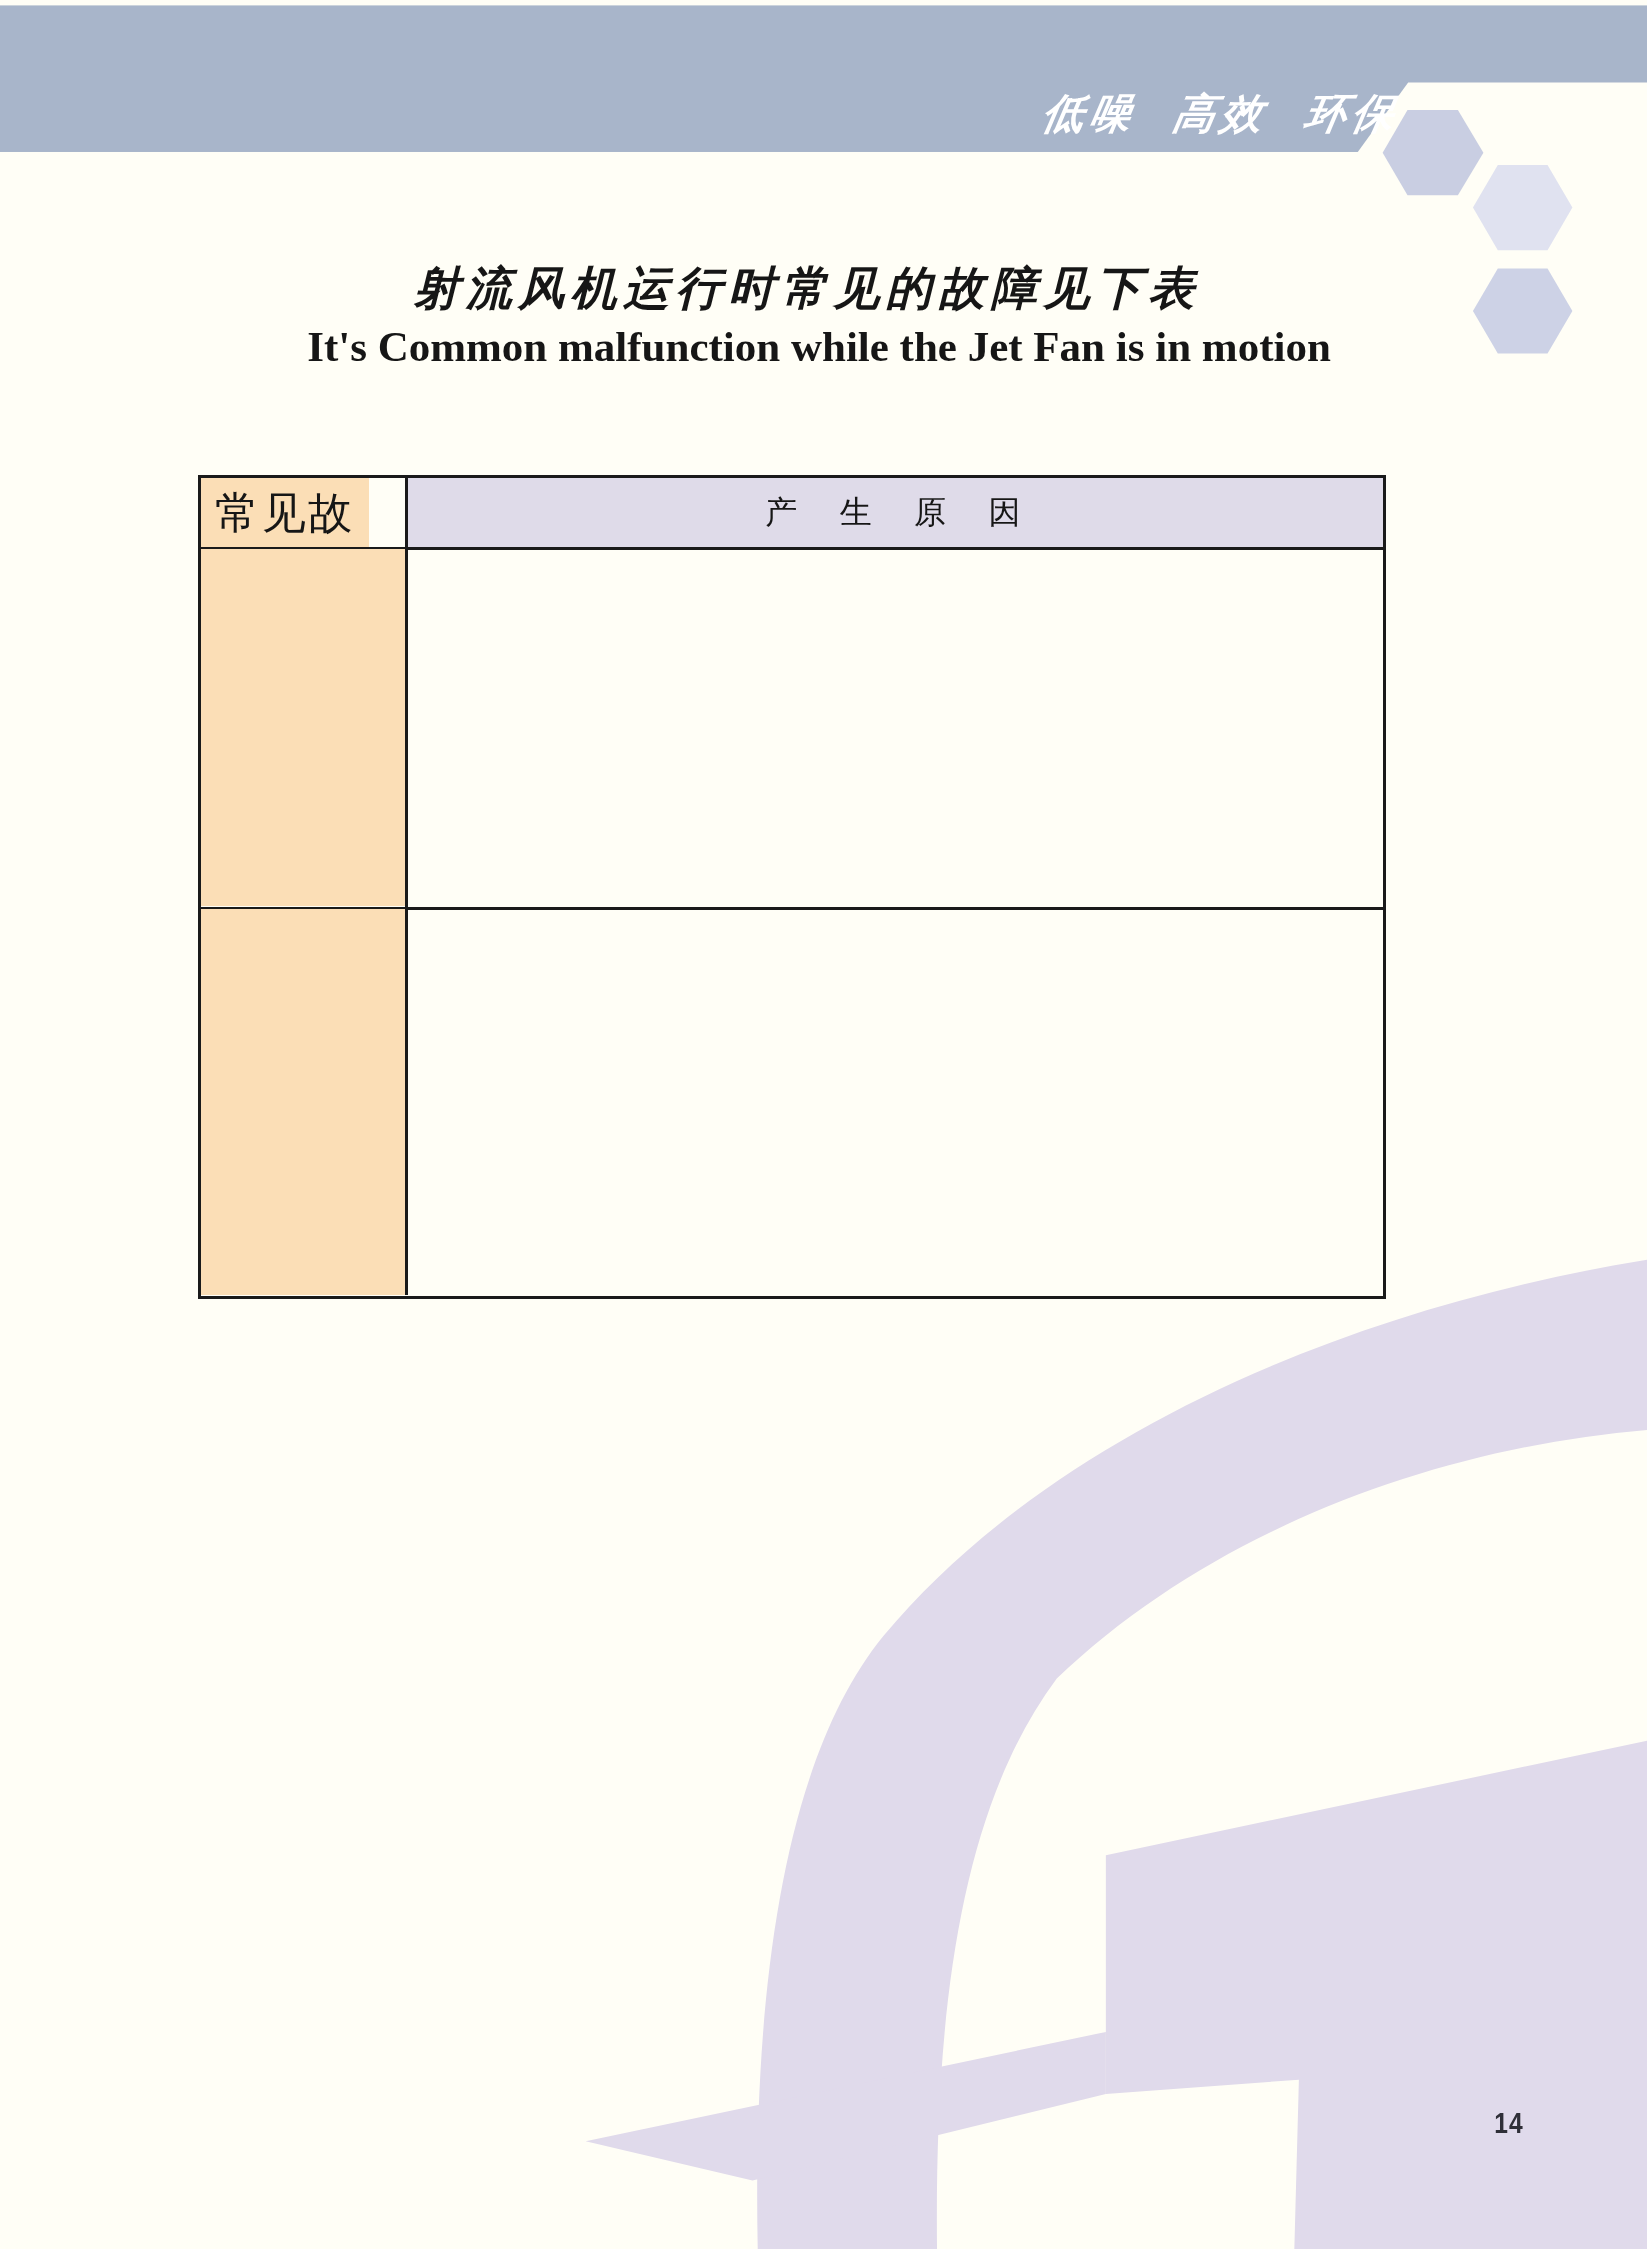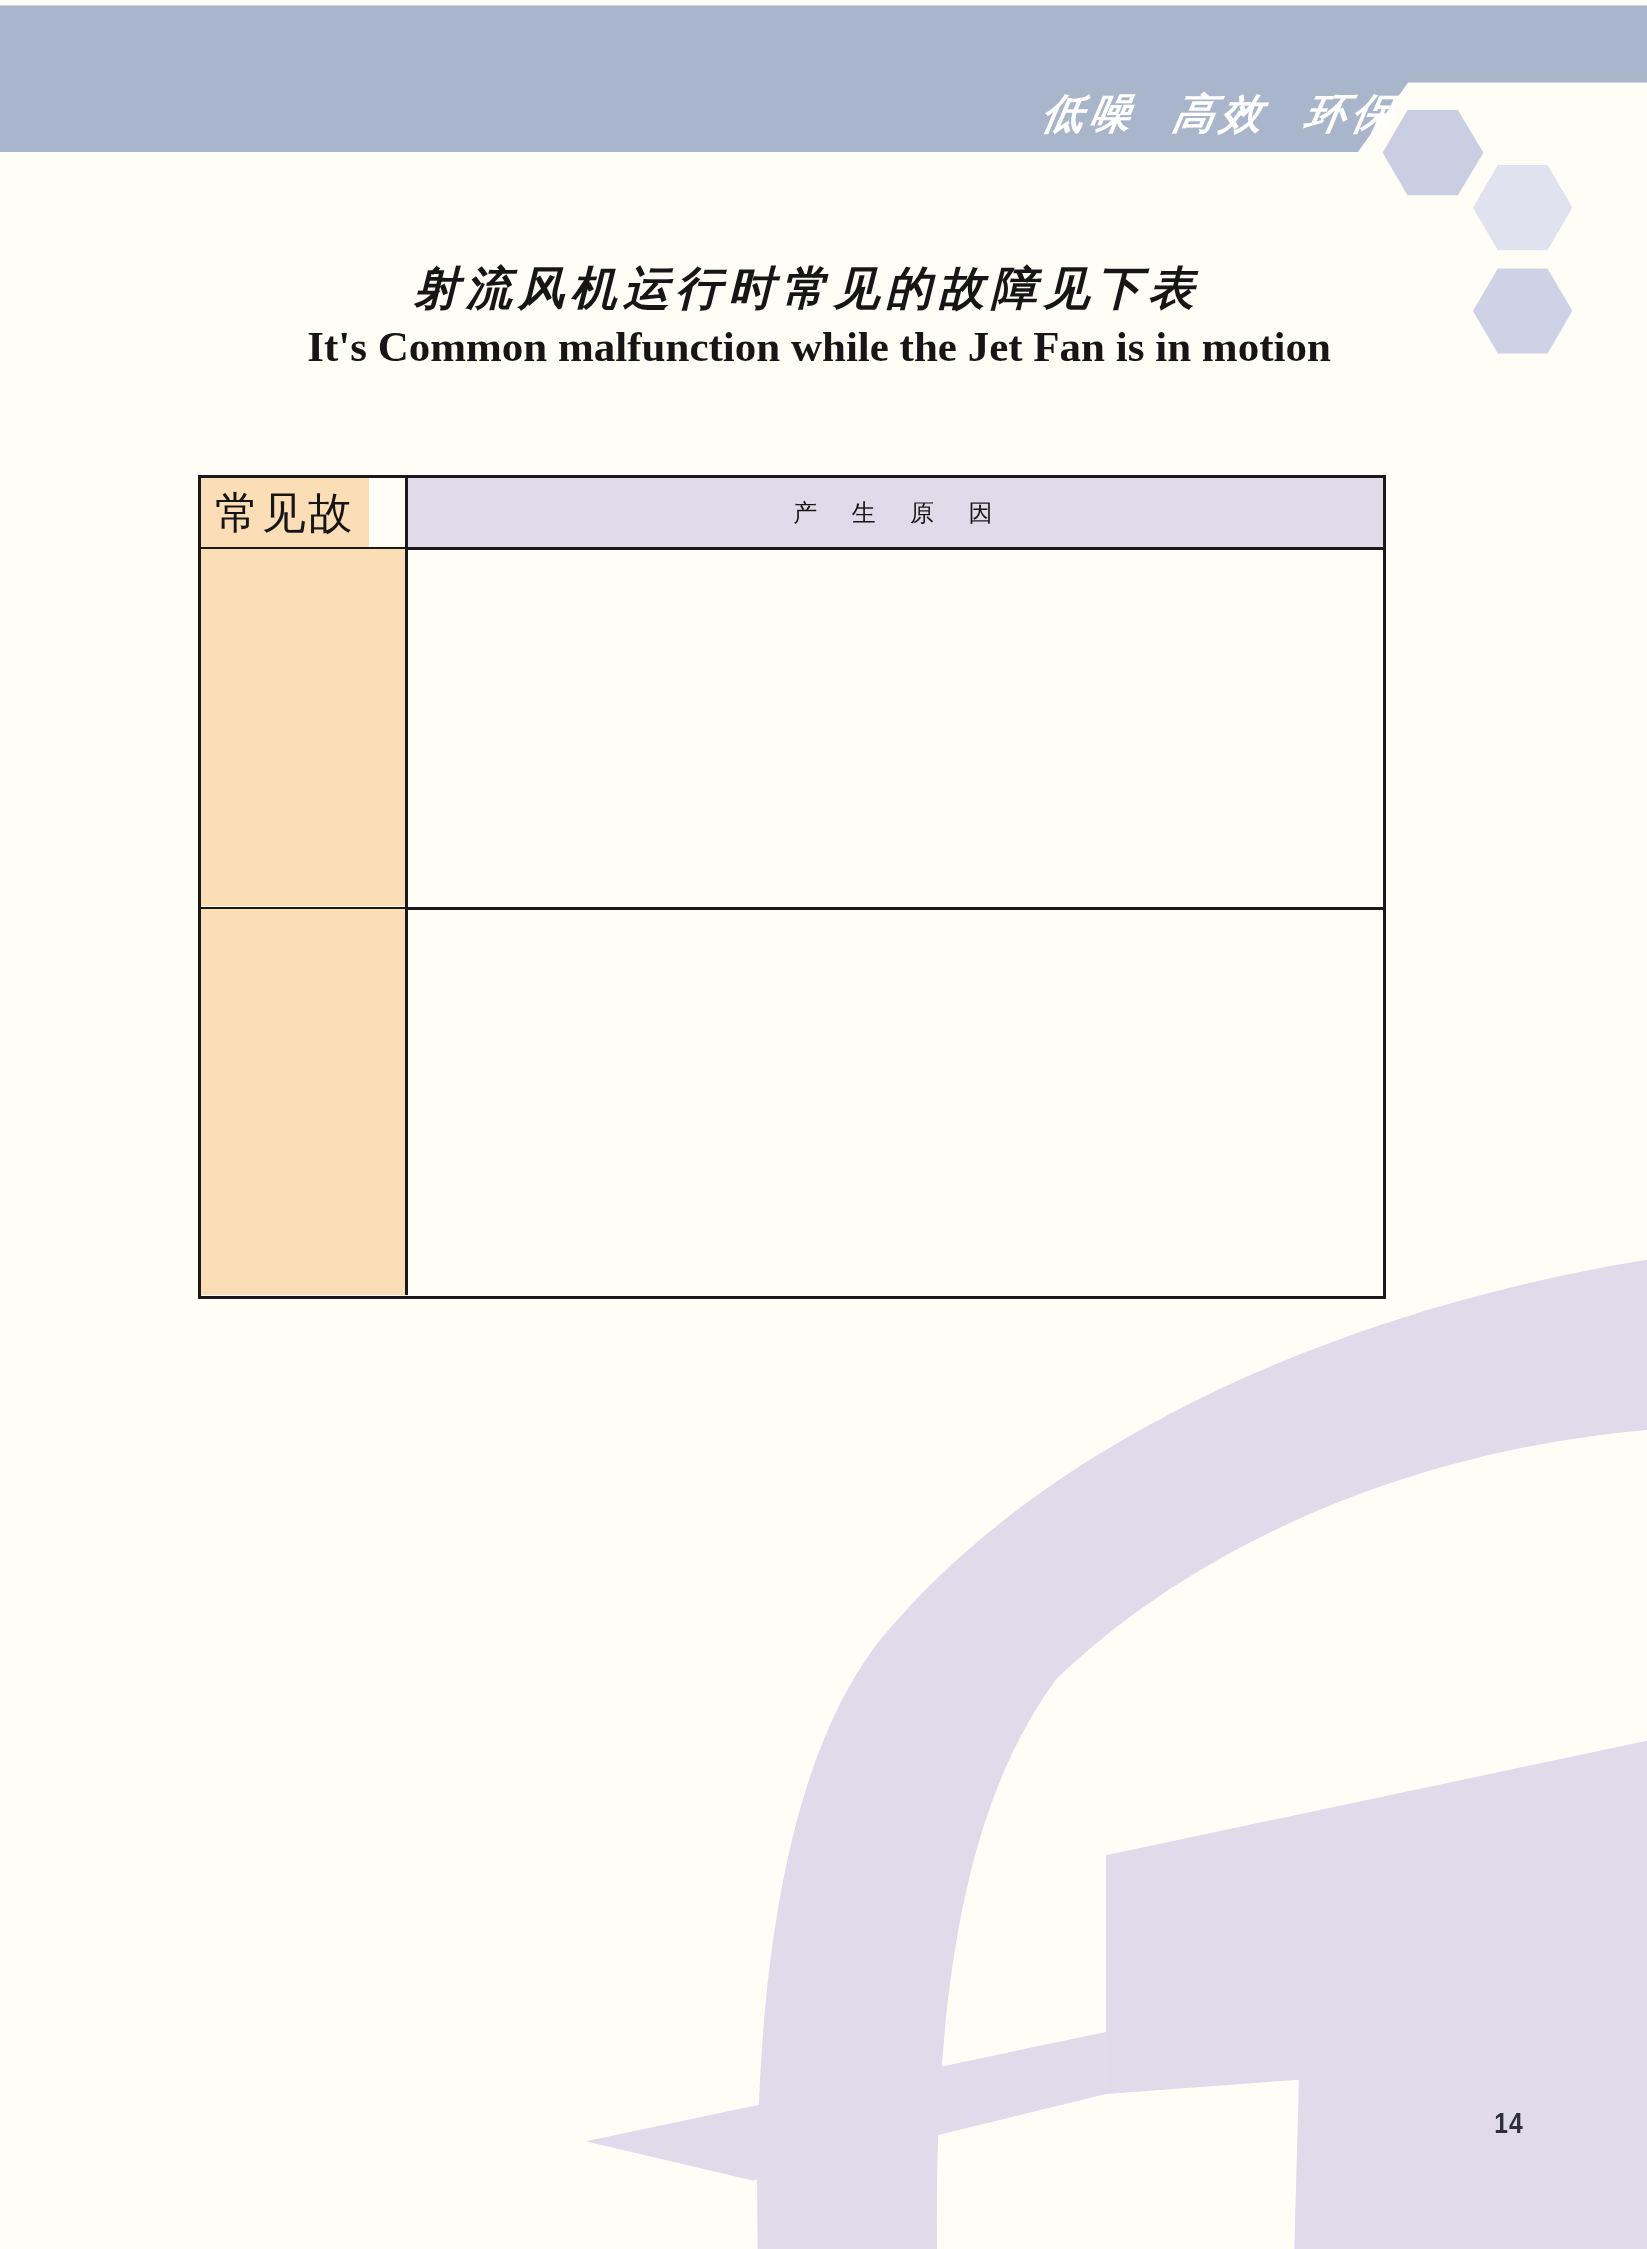--- a/index.html
+++ b/index.html
@@ -37,21 +37,21 @@
   .ftable{
     position:absolute;left:198px;top:475px;width:1188px;height:824px;
     border:3.3px solid #1a1a1a;box-sizing:border-box;background:transparent;
   }
   .ftable .cell{position:absolute;box-sizing:border-box;}
   .line-h{position:absolute;left:0;width:1182px;height:2.6px;background:#1a1a1a;}
   .line-v{position:absolute;top:0;width:2.6px;height:817px;background:#1a1a1a;}
   .hL{left:0;top:0;width:168px;height:69px;background:#fbdeb6;
       text-align:center;line-height:69px;font-size:44px;letter-spacing:2.6px;}
   .hR{left:207px;top:0;width:975px;height:69px;background:#dfdbe9;
-      text-align:center;line-height:69px;font-size:24px;letter-spacing:5.2px;}
+      text-align:center;line-height:69px;font-size:32px;letter-spacing:5.2px;}
   .vcol{left:0;width:204px;background:#fbdeb6;display:flex;flex-direction:column;
         align-items:center;font-size:30px;}
   .vcol1{top:71px;height:357px;padding-top:33px;}
   .vcol1 .vchar{line-height:50px;}
   .vcol2{top:431px;height:386px;padding-top:25px;}
   .vcol2 .vchar{line-height:40px;}
   .causes{left:207px;width:975px;padding-left:33px;font-size:28px;letter-spacing:0.7px;}
   .causes1{top:71px;height:357px;padding-top:11.8px;}
   .causes2{top:431px;height:386px;padding-top:65px;}
   .cause-line{height:52px;line-height:52px;white-space:nowrap;}

